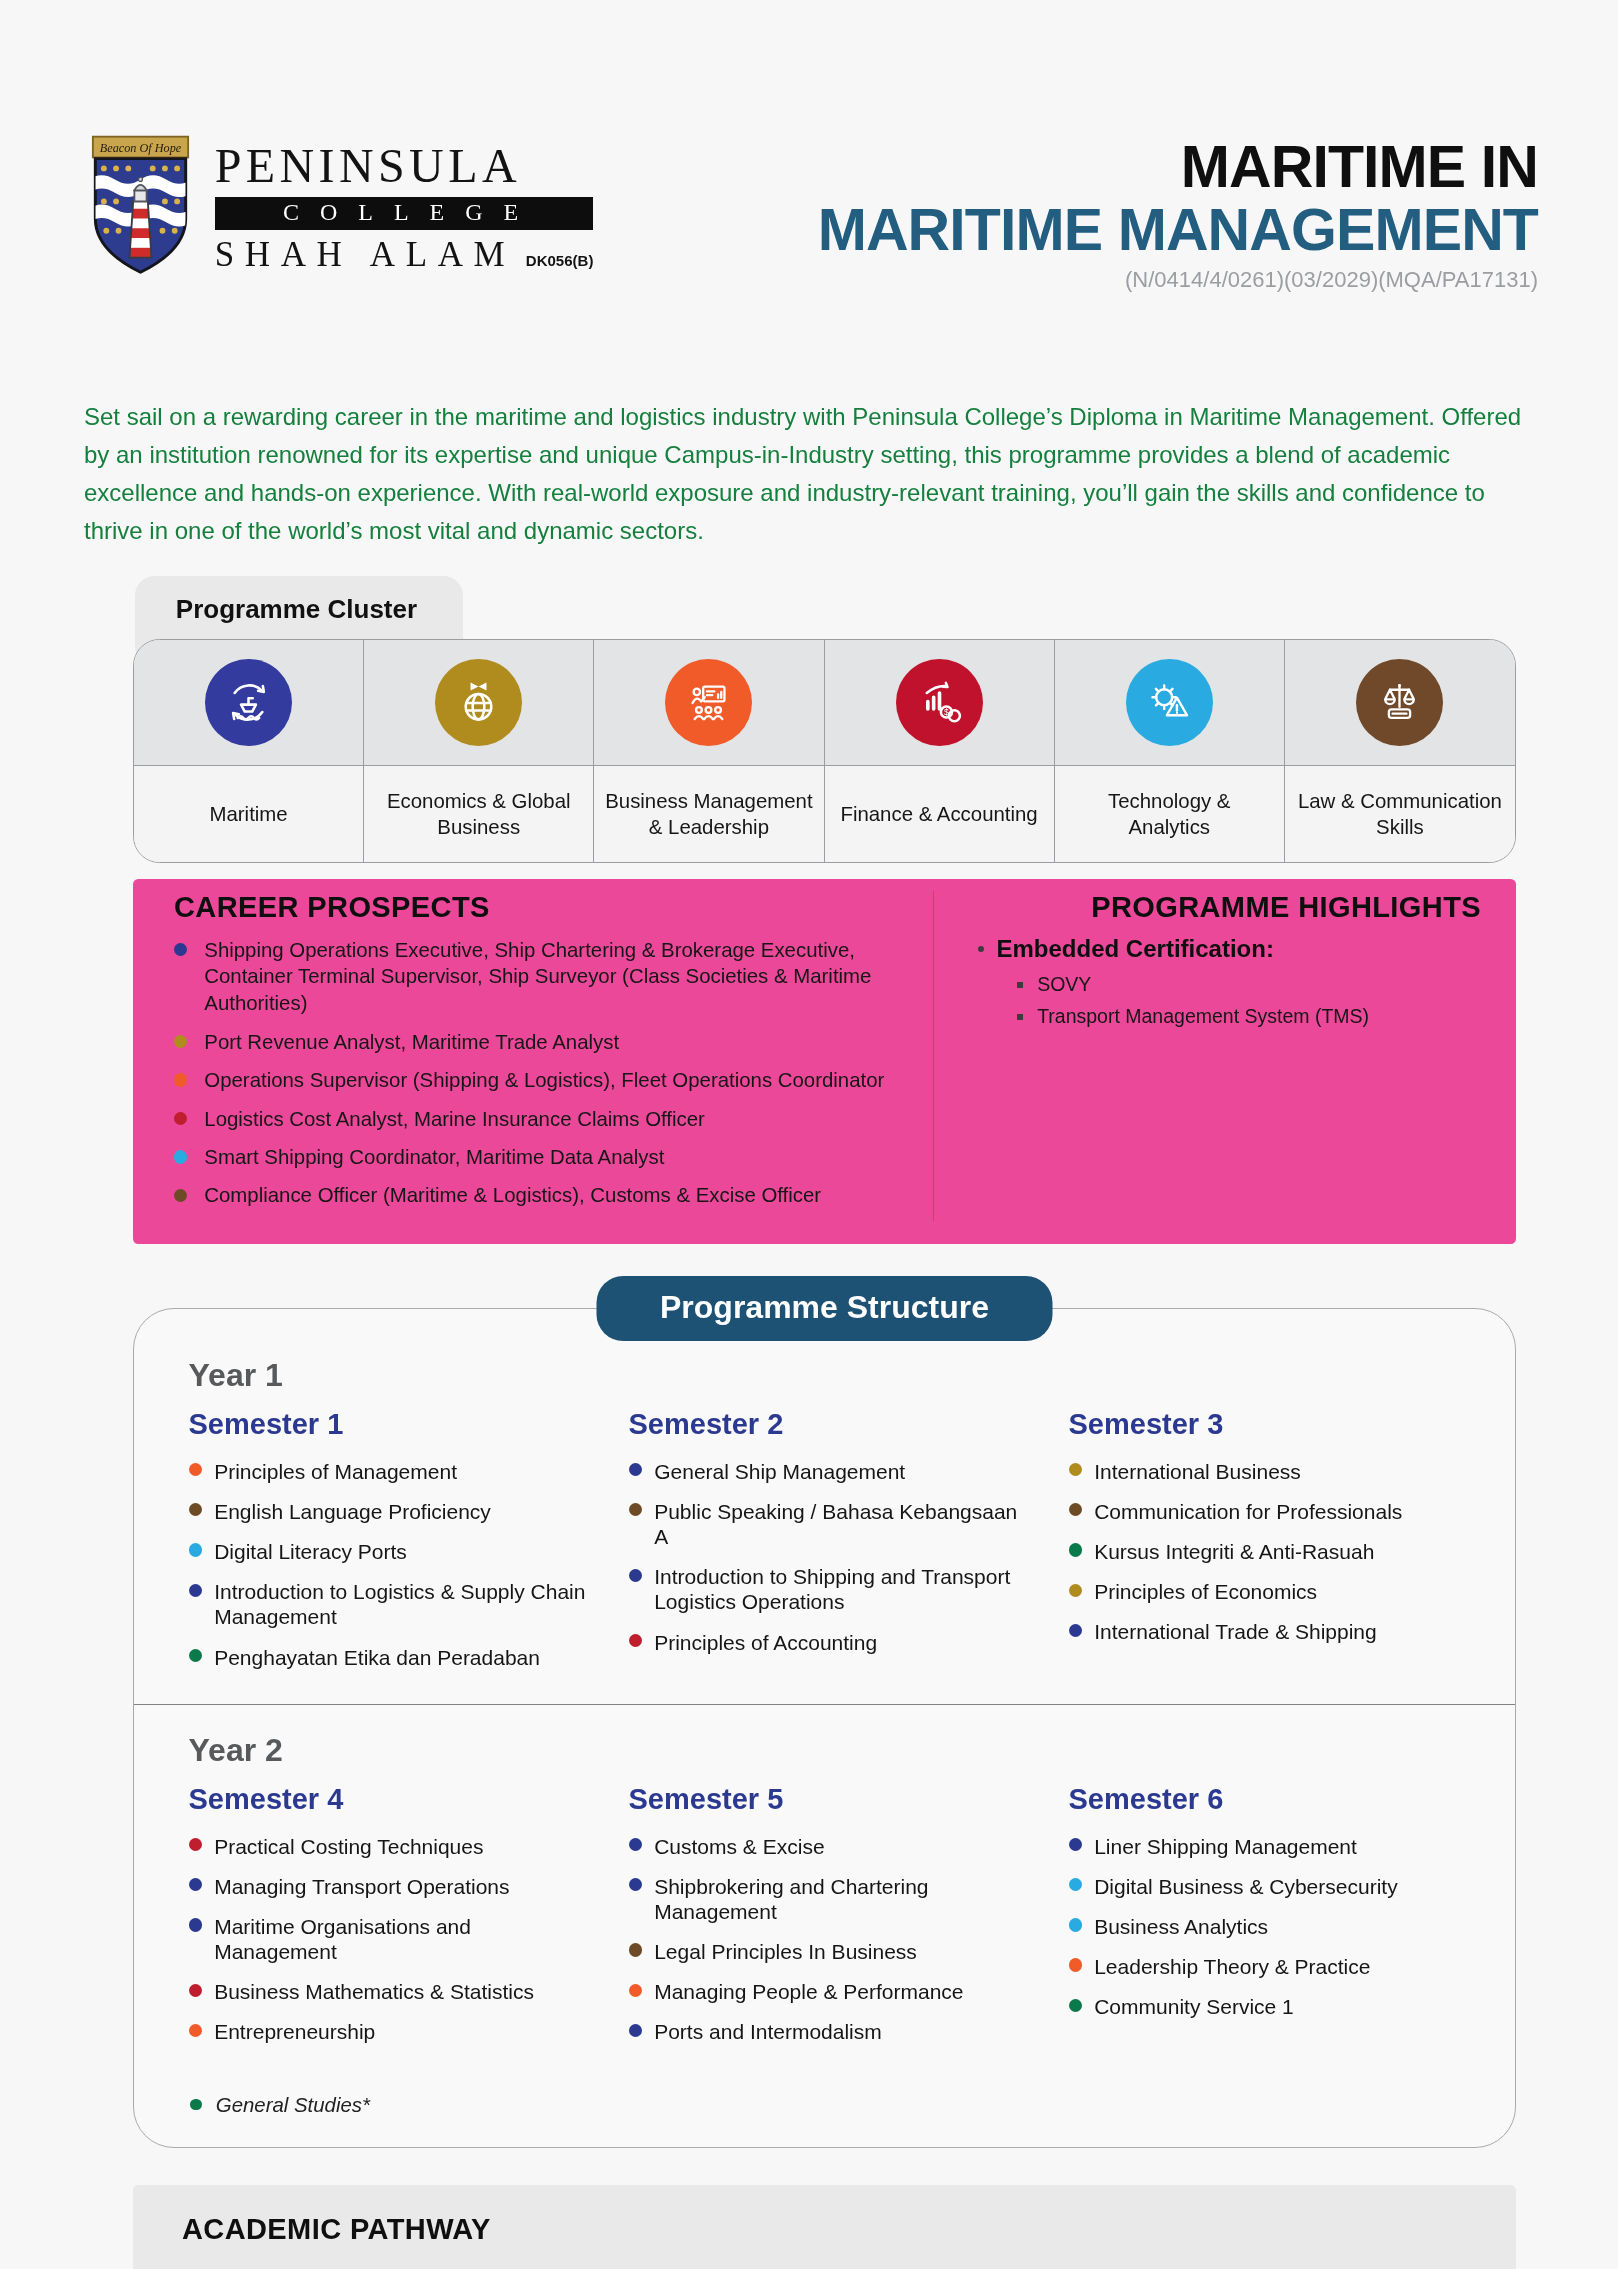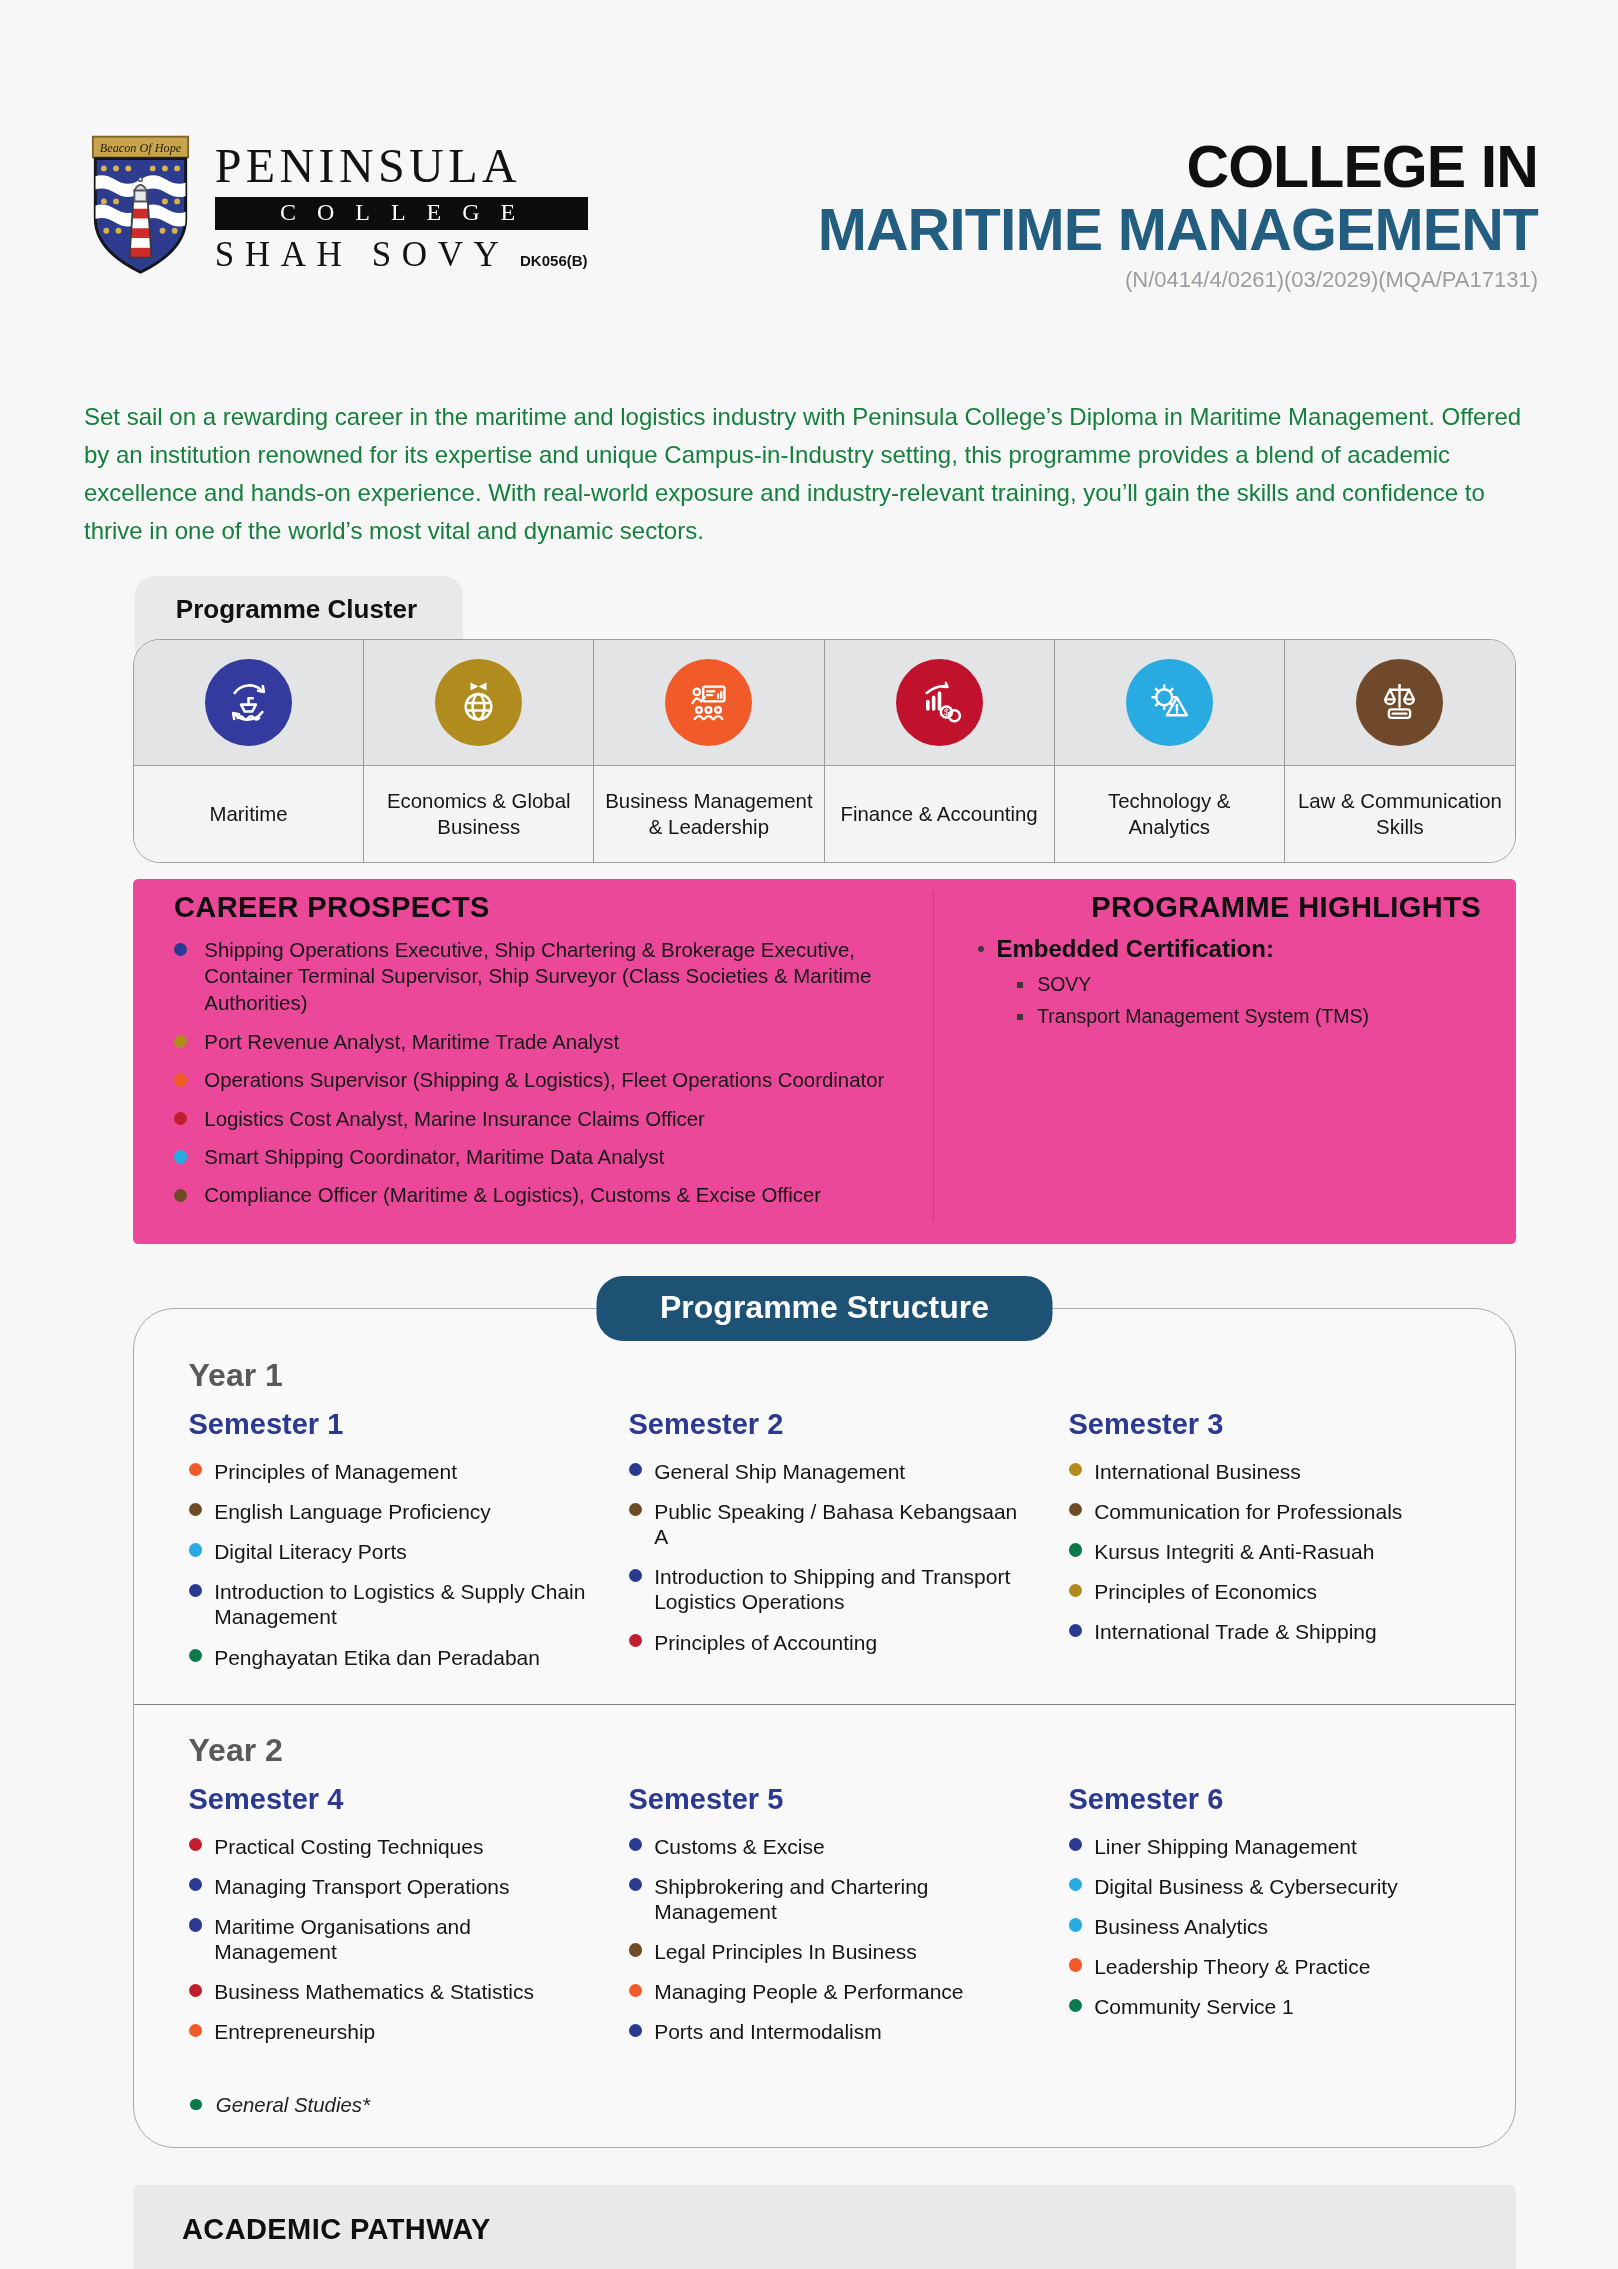--- a/index.html
+++ b/index.html
@@ -108,27 +108,27 @@
       </g>
       <path d="M40 56 h12 l3 46 h-18 z" fill="none" stroke="#3a3a44" stroke-width="1.5"></path>
       <rect x="41" y="47" width="10" height="9" fill="#e8e8ea" stroke="#55555f" stroke-width="1.5"></rect>
       <path d="M41 47 q5 -9 10 0 z" fill="#d7d7da" stroke="#55555f" stroke-width="1.5"></path>
       <circle cx="46" cy="38" r="1.6" fill="#d7d7da" stroke="#55555f"></circle>
     </svg>
     <div class="logo-text">
       <div class="logo-line1">PENINSULA</div>
       <div class="logo-college">COLLEGE</div>
       <div class="logo-line3">
-        <span class="logo-shah">SHAH SOVY</span>
+        <span class="logo-shah">SHAH ALAM</span>
         <span class="logo-code">DK056(B)</span>
       </div>
     </div>
   </div>
   <div class="title-block">
-    <div class="title-1">COLLEGE IN</div>
+    <div class="title-1">MARITIME IN</div>
     <div class="title-2" style="color: rgb(35, 94, 129);">MARITIME MANAGEMENT</div>
     <div class="title-code">(N/0414/4/0261)(03/2029)(MQA/PA17131)</div>
   </div>
 </header>
 
 <p class="intro">Set sail on a rewarding career in the maritime and logistics industry with Peninsula College’s Diploma in Maritime Management. Offered by an institution renowned for its expertise and unique Campus-in-Industry setting, this programme provides a blend of academic excellence and hands-on experience. With real-world exposure and industry-relevant training, you’ll gain the skills and confidence to thrive in one of the world’s most vital and dynamic sectors.</p>
 
 <section class="cluster">
   <div class="cluster-tab">Programme Cluster</div>
   <div class="cluster-table">

